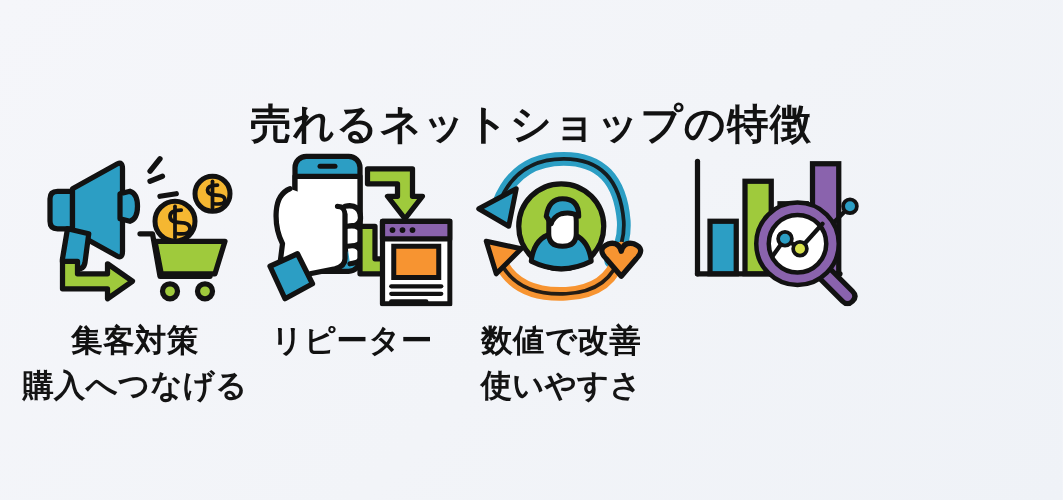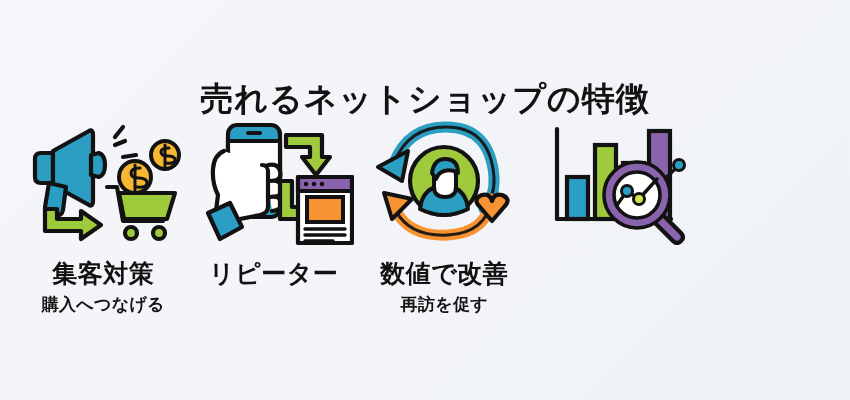--- a/index.html
+++ b/index.html
@@ -66,21 +66,21 @@
     font-size: 25px;
     font-weight: bold;
     color: #111111;
     line-height: 1.15;
     text-align: center;
     white-space: nowrap;
     letter-spacing: 0.5px;
   }
   .label-sub {
     margin-top: 7px;
-    font-size: 17px;
+    font-size: 25px;
     font-weight: bold;
     color: #141414;
     line-height: 1.15;
     text-align: center;
     white-space: nowrap;
     letter-spacing: 0.3px;
   }
 </style>
 </head>
 <body>
@@ -193,21 +193,21 @@
           <g stroke="#121212" stroke-width="4" stroke-linejoin="round">
             <path d="M56 94 Q58 76 72 72 L88 72 Q102 76 104 94 Q92 100 80 100 Q68 100 56 94 Z" fill="#2c9ec4"></path>
             <path d="M70 62 Q70 48 80 48 Q92 48 92 62 L92 72 Q92 82 81 82 Q70 82 70 72 Z" fill="#ffffff"></path>
             <path d="M68 58 Q70 44 81 44 Q94 44 94 58 Q88 54 80 56 Q74 58 72 64 Z" fill="#2c9ec4"></path>
           </g>
 
           <path d="M116 92 Q108 84 118 80 Q126 78 128 86 Q130 78 138 80 Q148 84 140 92 L128 106 Z" fill="#f79431" stroke="#121212" stroke-width="4.2" stroke-linejoin="round"></path>
         </svg>
       </div>
       <div class="label-title">数値で改善</div>
-      <div class="label-sub">再訪を促す</div>
+      <div class="label-sub">使いやすさ</div>
     </div>
 
     <div class="column">
       <div class="icon-box">
         <svg width="160" height="130" viewBox="0 0 160 130">
 
           <g stroke="#121212" stroke-width="4.2" stroke-linecap="round">
             <path d="M22 14 L22 104"></path>
             <path d="M22 104 L136 104"></path>
           </g>

